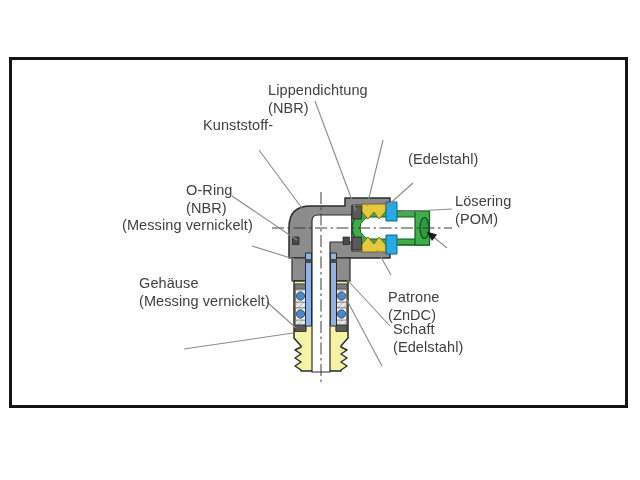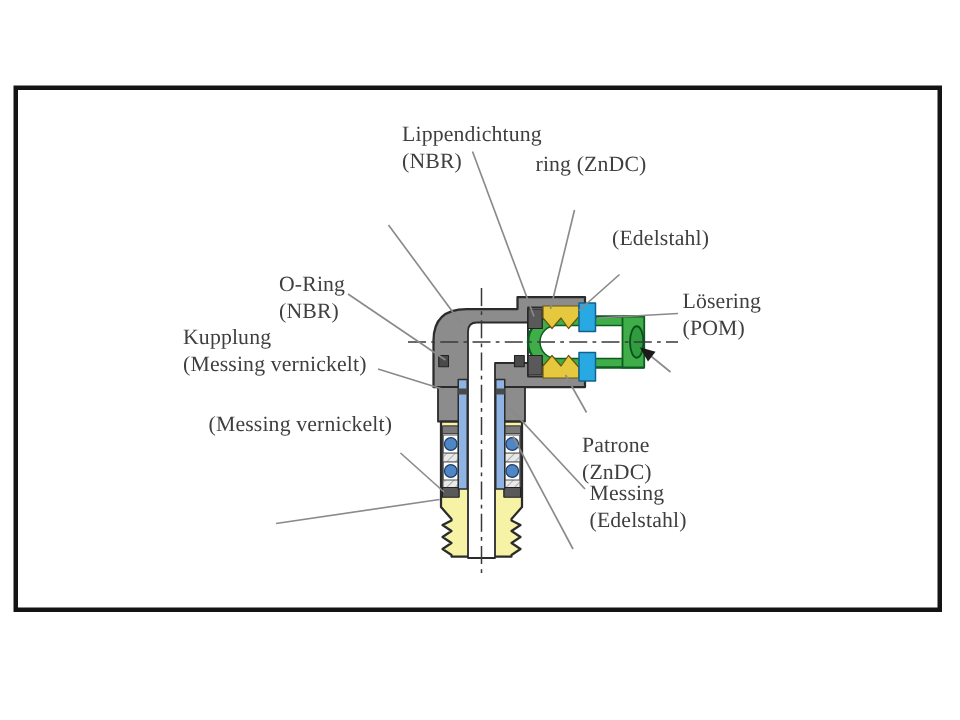--- a/index.html
+++ b/index.html
@@ -5,21 +5,21 @@
   html,body{margin:0;padding:0;background:#ffffff;}
   .stage{
     position:relative;width:640px;height:480px;background:#ffffff;overflow:hidden;
     font-family:"Liberation Sans", sans-serif;
   }
   .stage svg{position:absolute;left:0;top:0;}
   .lbl{
     position:absolute;font-size:14.5px;line-height:18px;color:#3f3f3f;
     letter-spacing:0.1px;white-space:nowrap;
   }
-  .lbl span{display:block;font-family:Liberation Serif, serif;}
+  .lbl span{display:block;}
 </style>
 </head>
 <body>
 
 <div class="stage">
 
   <svg width="640" height="480" viewBox="0 0 640 480">
     <defs>
       <pattern id="hatch" width="4" height="4" patternUnits="userSpaceOnUse" patternTransform="rotate(45)">
         <line x1="0" y1="0" x2="0" y2="4" stroke="#9a9a9a" stroke-width="1"></line>
@@ -110,44 +110,44 @@
       <line x1="184" y1="349" x2="293" y2="333"></line>
     </g>
     <polygon points="426.5,231.5 437,234.5 432,241" fill="#1a1a1a"></polygon>
   </svg>
 
   <div class="lbl" style="left:268px;top:81px">
     <span>Lippendichtung</span>
     <span>(NBR)</span>
   </div>
   <div class="lbl" style="left:203px;top:116px">
+    <span>Kunststoff-</span>
   </div>
   <div class="lbl" style="left:357px;top:101px">
-    <span>ring (ZnDC)</span>
   </div>
   <div class="lbl" style="left:408px;top:150px">
     <span>(Edelstahl)</span>
   </div>
   <div class="lbl" style="left:186px;top:181px">
     <span>O-Ring</span>
     <span>(NBR)</span>
   </div>
   <div class="lbl" style="left:455px;top:192px">
     <span>Lösering</span>
     <span>(POM)</span>
   </div>
   <div class="lbl" style="left:122px;top:216px">
-    <span>Kupplung</span>
     <span>(Messing vernickelt)</span>
   </div>
   <div class="lbl" style="left:139px;top:274px">
+    <span>Gehäuse</span>
     <span>(Messing vernickelt)</span>
   </div>
   <div class="lbl" style="left:388px;top:288px">
     <span>Patrone</span>
     <span>(ZnDC)</span>
   </div>
   <div class="lbl" style="left:393px;top:320px">
-    <span>Messing</span>
+    <span>Schaft</span>
     <span>(Edelstahl)</span>
   </div>
 
 </div>
 
 </body></html>

